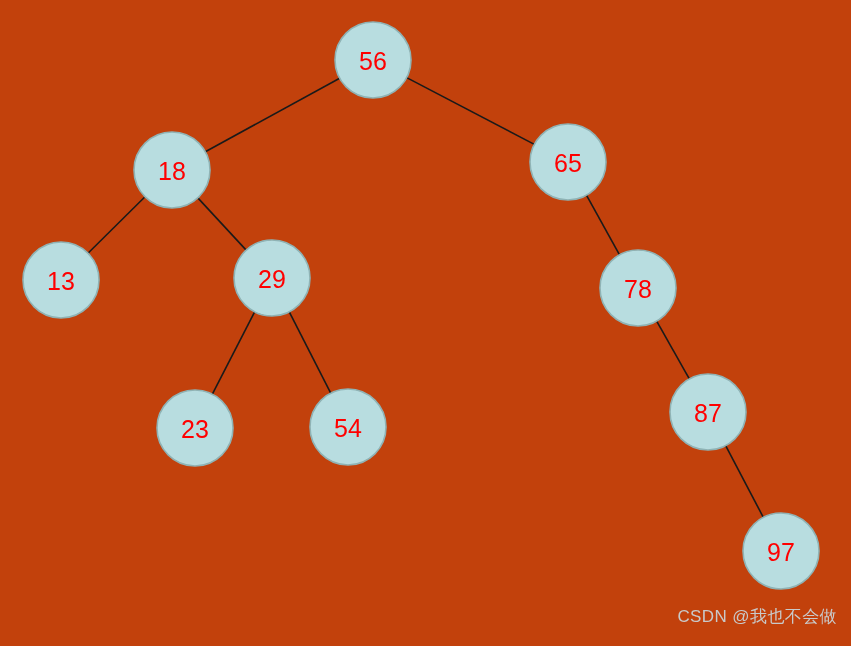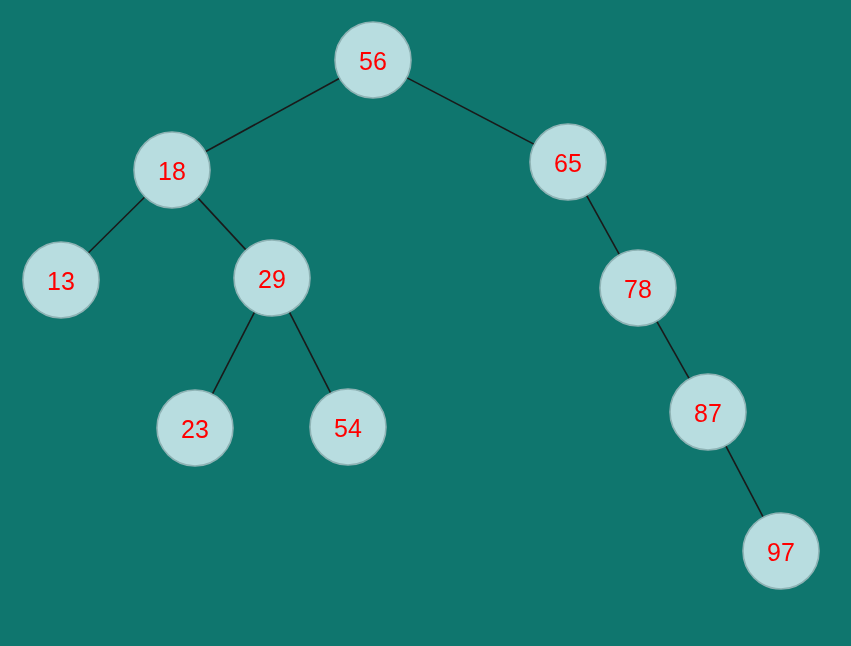--- a/index.html
+++ b/index.html
@@ -7,21 +7,21 @@
     padding: 0;
     background: #ffffff;
   }
   body {
     font-family: "Liberation Sans", sans-serif;
   }
   #canvas {
     position: relative;
     width: 851px;
     height: 646px;
-    background: #0f766e;
+    background: #c2410c;
     overflow: hidden;
   }
   #tree-svg {
     position: absolute;
     left: 0;
     top: 0;
     width: 851px;
     height: 646px;
   }
   .edge-line {
@@ -107,14 +107,15 @@
           <circle cx="708" cy="412" r="38" class="node-circle" fill="#b8dde0" stroke="#8fb3b5" stroke-width="1.6"></circle>
           <text x="708" y="413" class="node-label" fill="#ff0000" font-size="25">87</text>
         </g>
         <g>
           <circle cx="781" cy="551" r="38" class="node-circle" fill="#b8dde0" stroke="#8fb3b5" stroke-width="1.6"></circle>
           <text x="781" y="552" class="node-label" fill="#ff0000" font-size="25">97</text>
         </g>
       </g>
   </svg>
 
+  <div class="watermark">CSDN @我也不会做</div>
 
 </div>
 
 </body></html>

